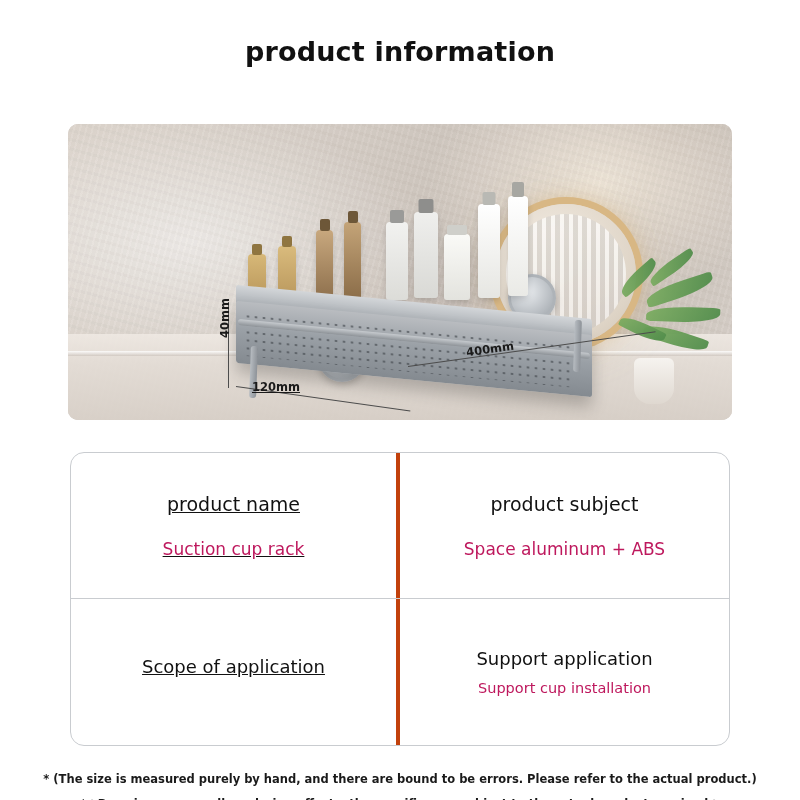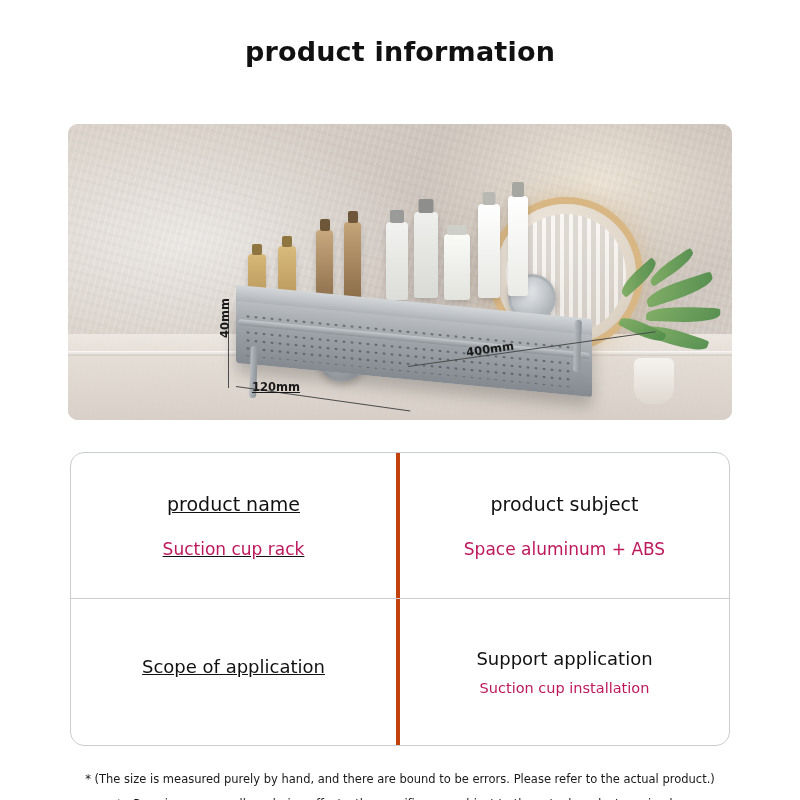--- a/index.html
+++ b/index.html
@@ -271,21 +271,21 @@
     left: 0;
     right: 0;
     top: 736px;
     text-align: center;
   }
   .footnote {
     font-size: 11.5px;
     color: #1a1a1a;
     font-family: "DejaVu Sans", sans-serif;
     margin-bottom: 11px;
-    font-weight: 400;
+    font-weight: 700;
   }
 </style>
 </head>
 <body>
 
 <div class="page">
 
   <div class="page-title">product information</div>
 
   <div class="hero">
@@ -369,21 +369,21 @@
         <div class="v">Space aluminum + ABS</div>
       </div>
     </div>
 
     <div class="spec-row second">
       <div class="spec-cell left">
         <div class="k">Scope of application</div>
       </div>
       <div class="spec-cell">
         <div class="k">Support application</div>
-        <div class="v">Suction cup installation</div>
+        <div class="v">Support cup installation</div>
       </div>
     </div>
 
   </div>
 
   <div class="footnotes">
     <div class="footnote">* (The size is measured purely by hand, and there are bound to be errors. Please refer to the actual product.)</div>
     <div class="footnote">*？Page images are all rendering effects, the specifics are subject to the actual product received？</div>
   </div>
 

